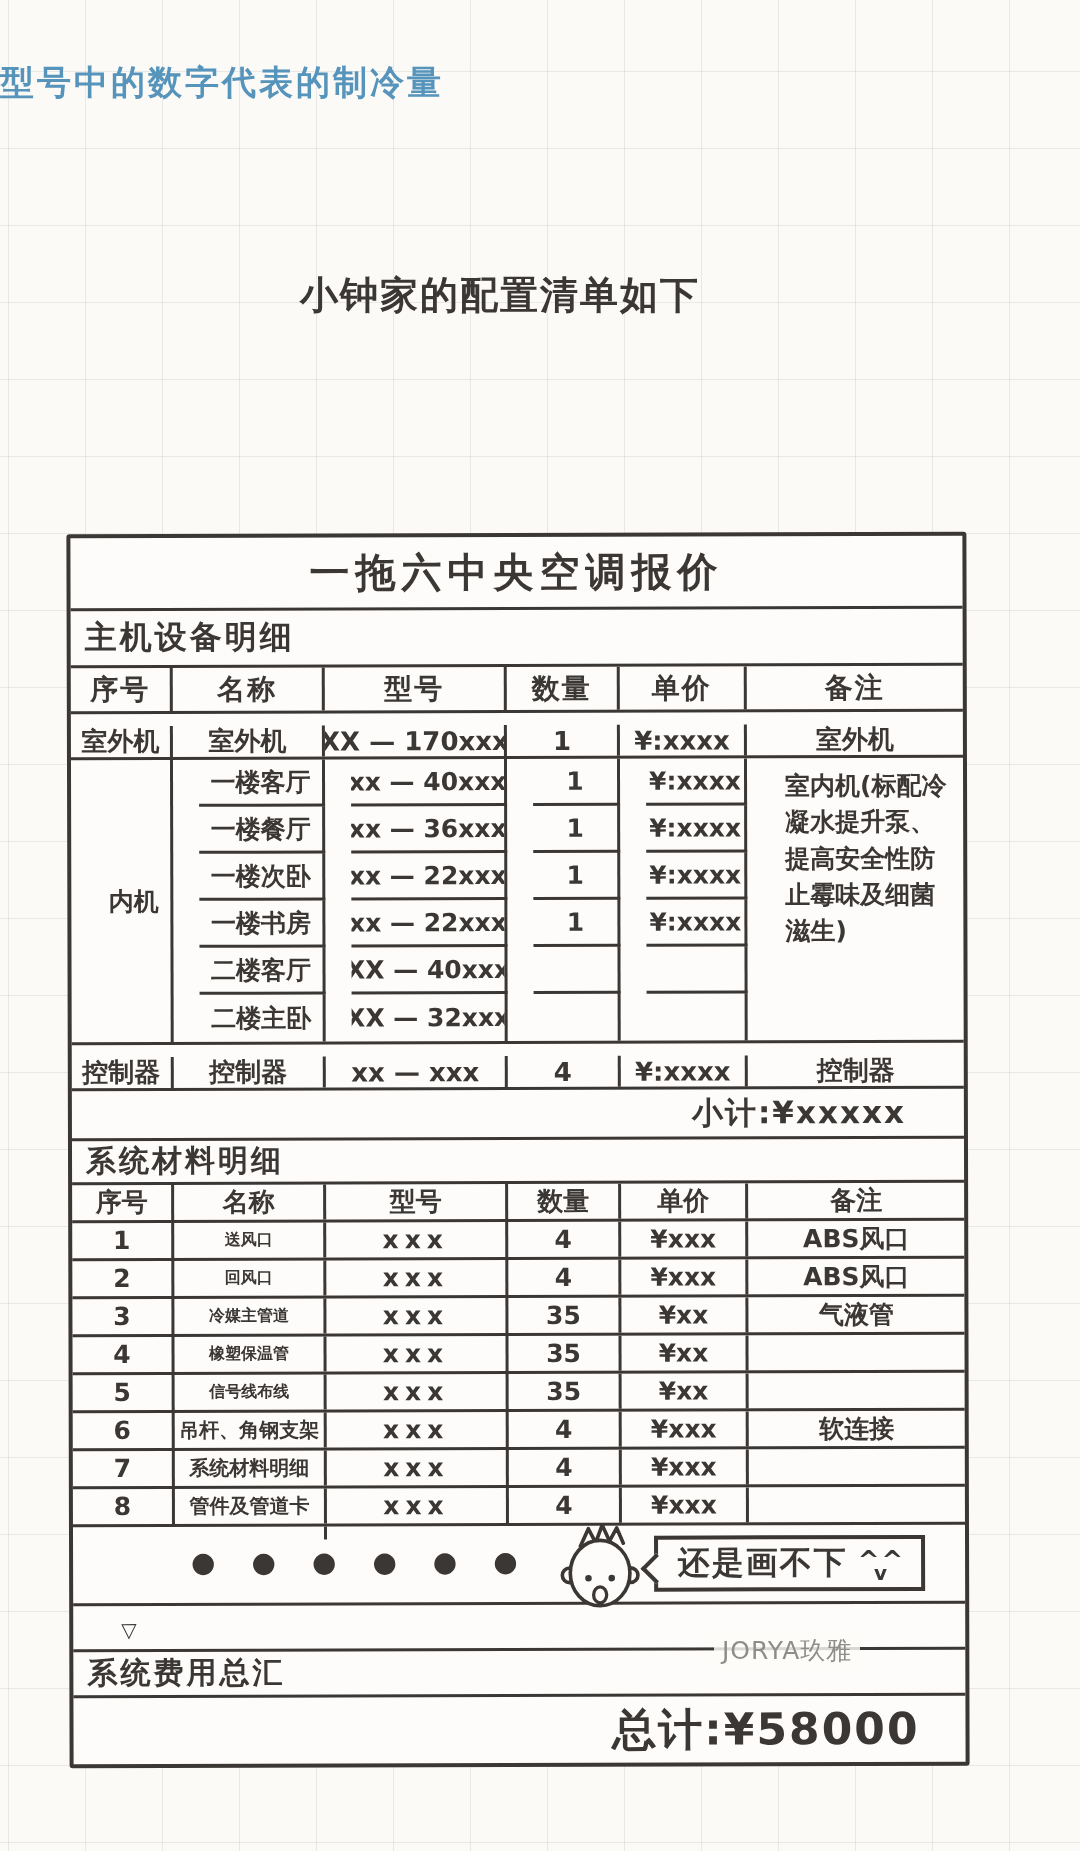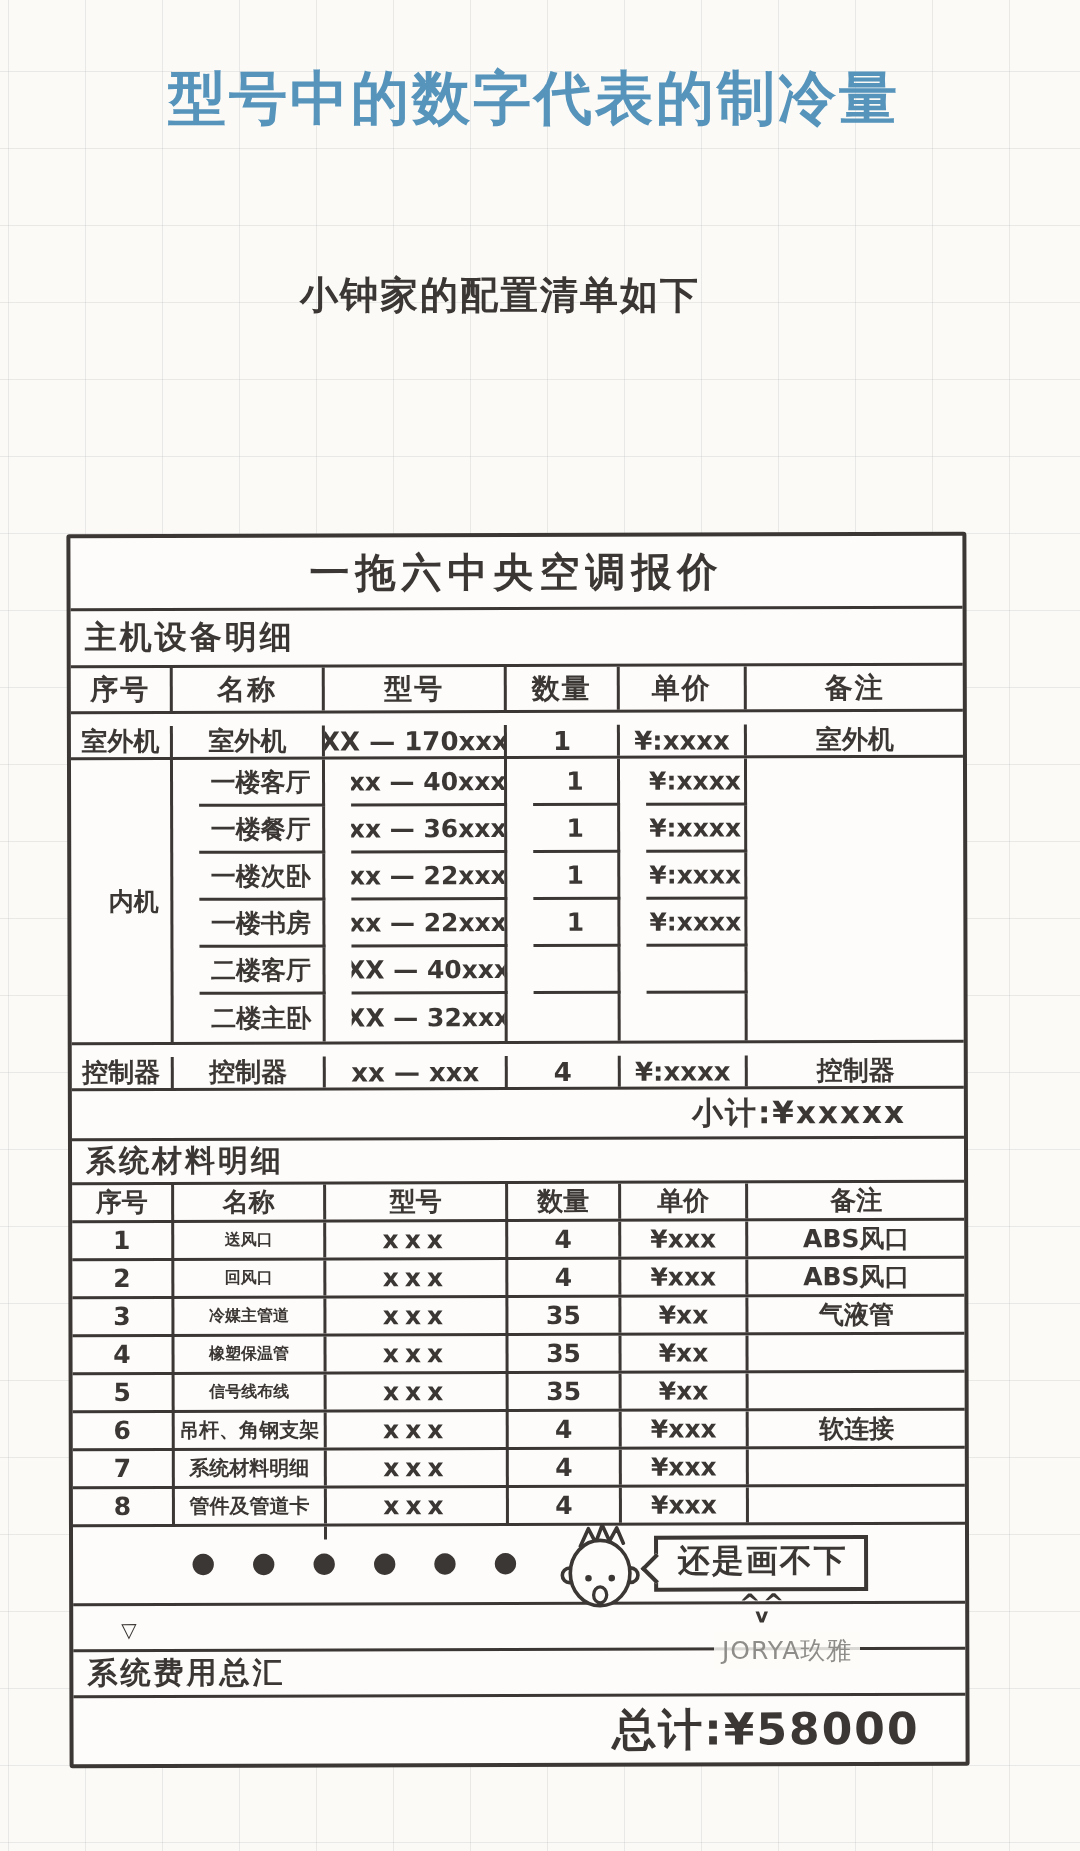--- a/index.html
+++ b/index.html
@@ -16,21 +16,21 @@
     background-color:var(--paper);
     background-image:
       linear-gradient(to right, rgba(190,192,196,0.30) 1px, transparent 1px),
       linear-gradient(to bottom, rgba(190,192,196,0.30) 1px, transparent 1px);
     background-size:77px 77px;
     background-position:8px -6px;
     overflow:hidden;
   }
   .page-title{
     position:absolute;top:60px;left:0;width:900px;
-    text-align:right;font-size:58px;font-weight:bold;letter-spacing:3px;
+    text-align:left;font-size:34px;font-weight:bold;letter-spacing:3px;
   }
   .page-subtitle{
     position:absolute;top:270px;left:0;width:1000px;
     text-align:center;font-size:38px;font-weight:bold;letter-spacing:2px;
   }
   
   .quote{
     position:absolute;left:68px;top:533px;width:900px;
     border:4px solid var(--ink);
     background:var(--cell);
@@ -78,21 +78,21 @@
   
   .r-dots{height:79px;position:relative;display:flex;align-items:center;}
   .tick{position:absolute;left:251px;top:0;width:3px;height:13px;background:var(--ink);}
   .dots{margin-left:118px;font-size:28px;letter-spacing:36px;line-height:1;
     transform:translateY(-2px);}
   .face{margin-left:6px;flex:0 0 auto;transform:translateY(2px);}
   .bubble{
     position:relative;margin-left:14px;
     border:4px solid var(--ink);background:var(--cell);
     height:56px;display:flex;align-items:center;gap:10px;
-    padding:0 16px 0 20px;font-size:32px;letter-spacing:2px;flex-direction:column;
+    padding:0 16px 0 20px;font-size:32px;letter-spacing:2px;
   }
   .bubble:before{
     content:"";position:absolute;left:-13px;top:18px;width:18px;height:18px;
     background:var(--cell);border-left:4px solid var(--ink);
     border-bottom:4px solid var(--ink);transform:rotate(45deg);
   }
   .kao{display:inline-flex;flex-direction:column;align-items:center;line-height:0.55;
     font-size:26px;transform:translateY(3px);}
   .kao .kv{font-size:20px;}
   
@@ -165,20 +165,21 @@
     <div class="c bb" style="grid-area:5/2/6/3">二楼客厅</div>
     <div class="c bb" style="grid-area:5/3/6/4">XX — 40xxx</div>
     <div class="c bb" style="grid-area:5/4/6/5"></div>
     <div class="c bb" style="grid-area:5/5/6/6"></div>
 
     <div class="c" style="grid-area:6/2/7/3">二楼主卧</div>
     <div class="c" style="grid-area:6/3/7/4">XX — 32xxx</div>
     <div class="c" style="grid-area:6/4/7/5"></div>
     <div class="c" style="grid-area:6/5/7/6"></div>
 
+    <div class="c noR note" style="grid-area:1/6/7/7">室内机(标配冷凝水提升泵、提高安全性防止霉味及细菌滋生)</div>
   </div>
 
   <div class="row cols r-controller">
     <div class="c grp">控制器</div>
     <div class="c">控制器</div>
     <div class="c">xx — xxx</div>
     <div class="c">4</div>
     <div class="c">¥:xxxx</div>
     <div class="c noR">控制器</div>
   </div>

